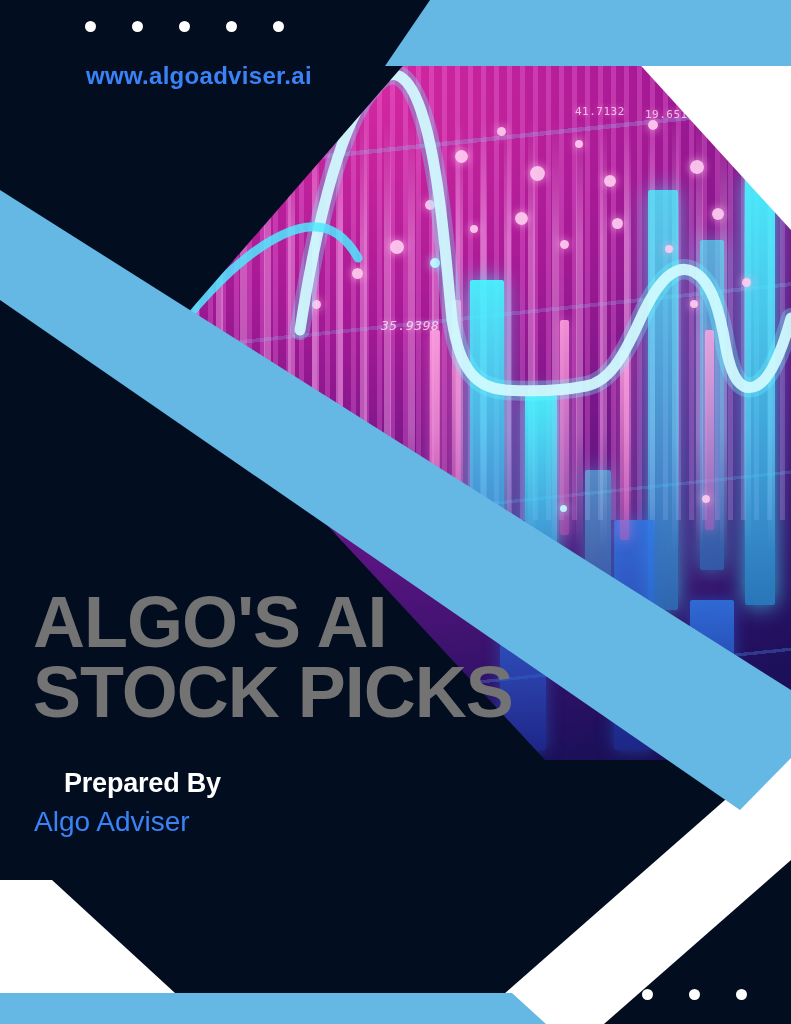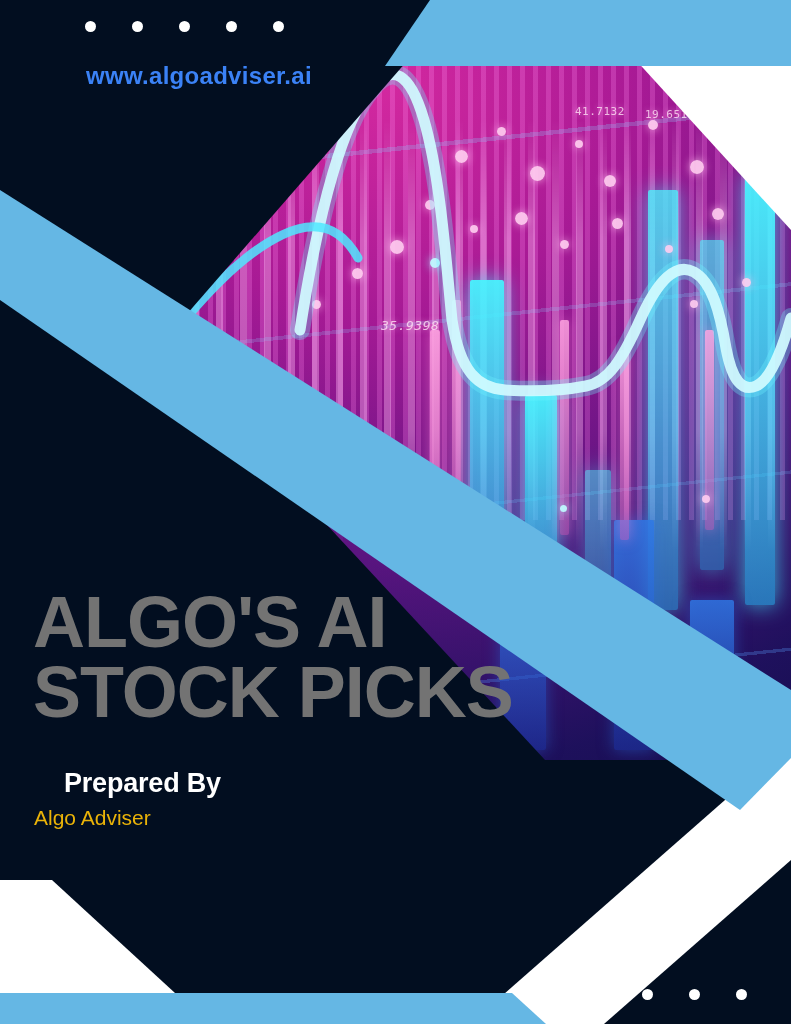--- a/index.html
+++ b/index.html
@@ -140,21 +140,21 @@
     font-size:72px; line-height:.97; font-weight:bold;
     letter-spacing:-1px;
     white-space:pre-line;
   }
   #prepared-label {
     position:absolute; left:34px; top:768px;
     color:#ffffff; font-size:27px; font-weight:bold; letter-spacing:-.2px;margin-left:30px;
   }
   #prepared-name {
     position:absolute; left:34px; top:806px;
-    color:#eab308; font-size:21px; font-weight:normal; letter-spacing:0px;
+    color:#3b82f6; font-size:28px; font-weight:normal; letter-spacing:0px;
   }
   #cover-date {
     position:absolute; left:416px; top:846px; width:345px;
     color:#ffffff; font-size:48px; line-height:1.08; font-weight:bold;
     letter-spacing:-.6px;
   }
 </style>
 </head>
 <body>
 

